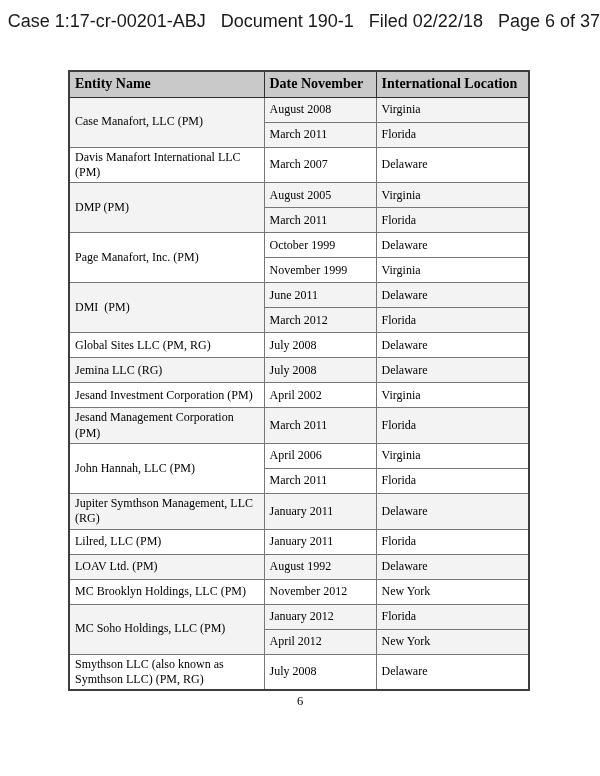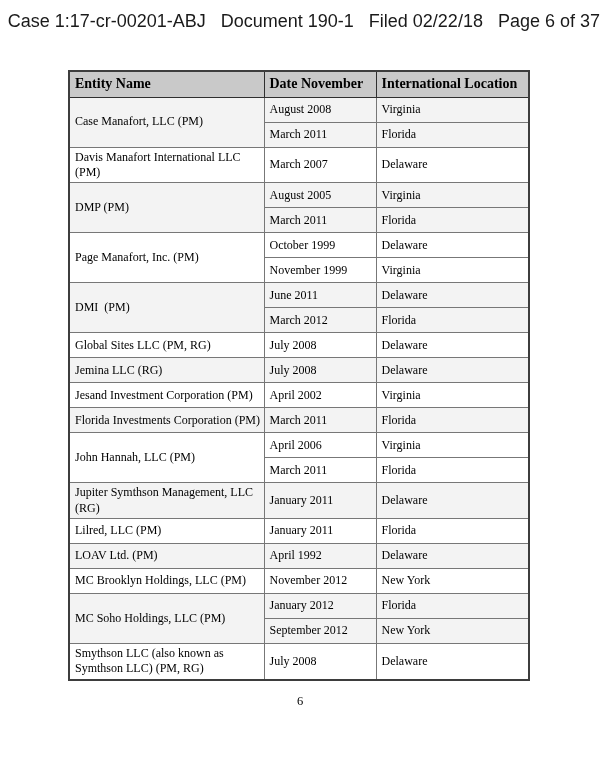--- a/index.html
+++ b/index.html
@@ -138,21 +138,21 @@
           <td rowspan="1" class="entity-cell">Jemina LLC (RG)</td>
           <td>July 2008</td>
           <td>Delaware</td>
         </tr>
         <tr class="plain">
           <td rowspan="1" class="entity-cell">Jesand Investment Corporation (PM)</td>
           <td>April 2002</td>
           <td>Virginia</td>
         </tr>
         <tr class="shaded">
-          <td rowspan="1" class="entity-cell">Florida Investments Corporation (PM)</td>
+          <td rowspan="1" class="entity-cell">Jesand Management Corporation (PM)</td>
           <td>March 2011</td>
           <td>Florida</td>
         </tr>
         <tr class="plain">
           <td rowspan="2" class="entity-cell">John Hannah, LLC (PM)</td>
           <td>April 2006</td>
           <td>Virginia</td>
         </tr>
         <tr class="plain">
           <td>March 2011</td>
@@ -163,35 +163,35 @@
           <td>January 2011</td>
           <td>Delaware</td>
         </tr>
         <tr class="plain">
           <td rowspan="1" class="entity-cell">Lilred, LLC (PM)</td>
           <td>January 2011</td>
           <td>Florida</td>
         </tr>
         <tr class="shaded">
           <td rowspan="1" class="entity-cell">LOAV Ltd. (PM)</td>
-          <td>April 1992</td>
+          <td>August 1992</td>
           <td>Delaware</td>
         </tr>
         <tr class="plain">
           <td rowspan="1" class="entity-cell">MC Brooklyn Holdings, LLC (PM)</td>
           <td>November 2012</td>
           <td>New York</td>
         </tr>
         <tr class="shaded">
           <td rowspan="2" class="entity-cell">MC Soho Holdings, LLC (PM)</td>
           <td>January 2012</td>
           <td>Florida</td>
         </tr>
         <tr class="shaded">
-          <td>September 2012</td>
+          <td>April 2012</td>
           <td>New York</td>
         </tr>
         <tr class="plain">
           <td rowspan="1" class="entity-cell">Smythson LLC (also known as Symthson LLC) (PM, RG)</td>
           <td>July 2008</td>
           <td>Delaware</td>
         </tr>
       </tbody>
   </table>
 

